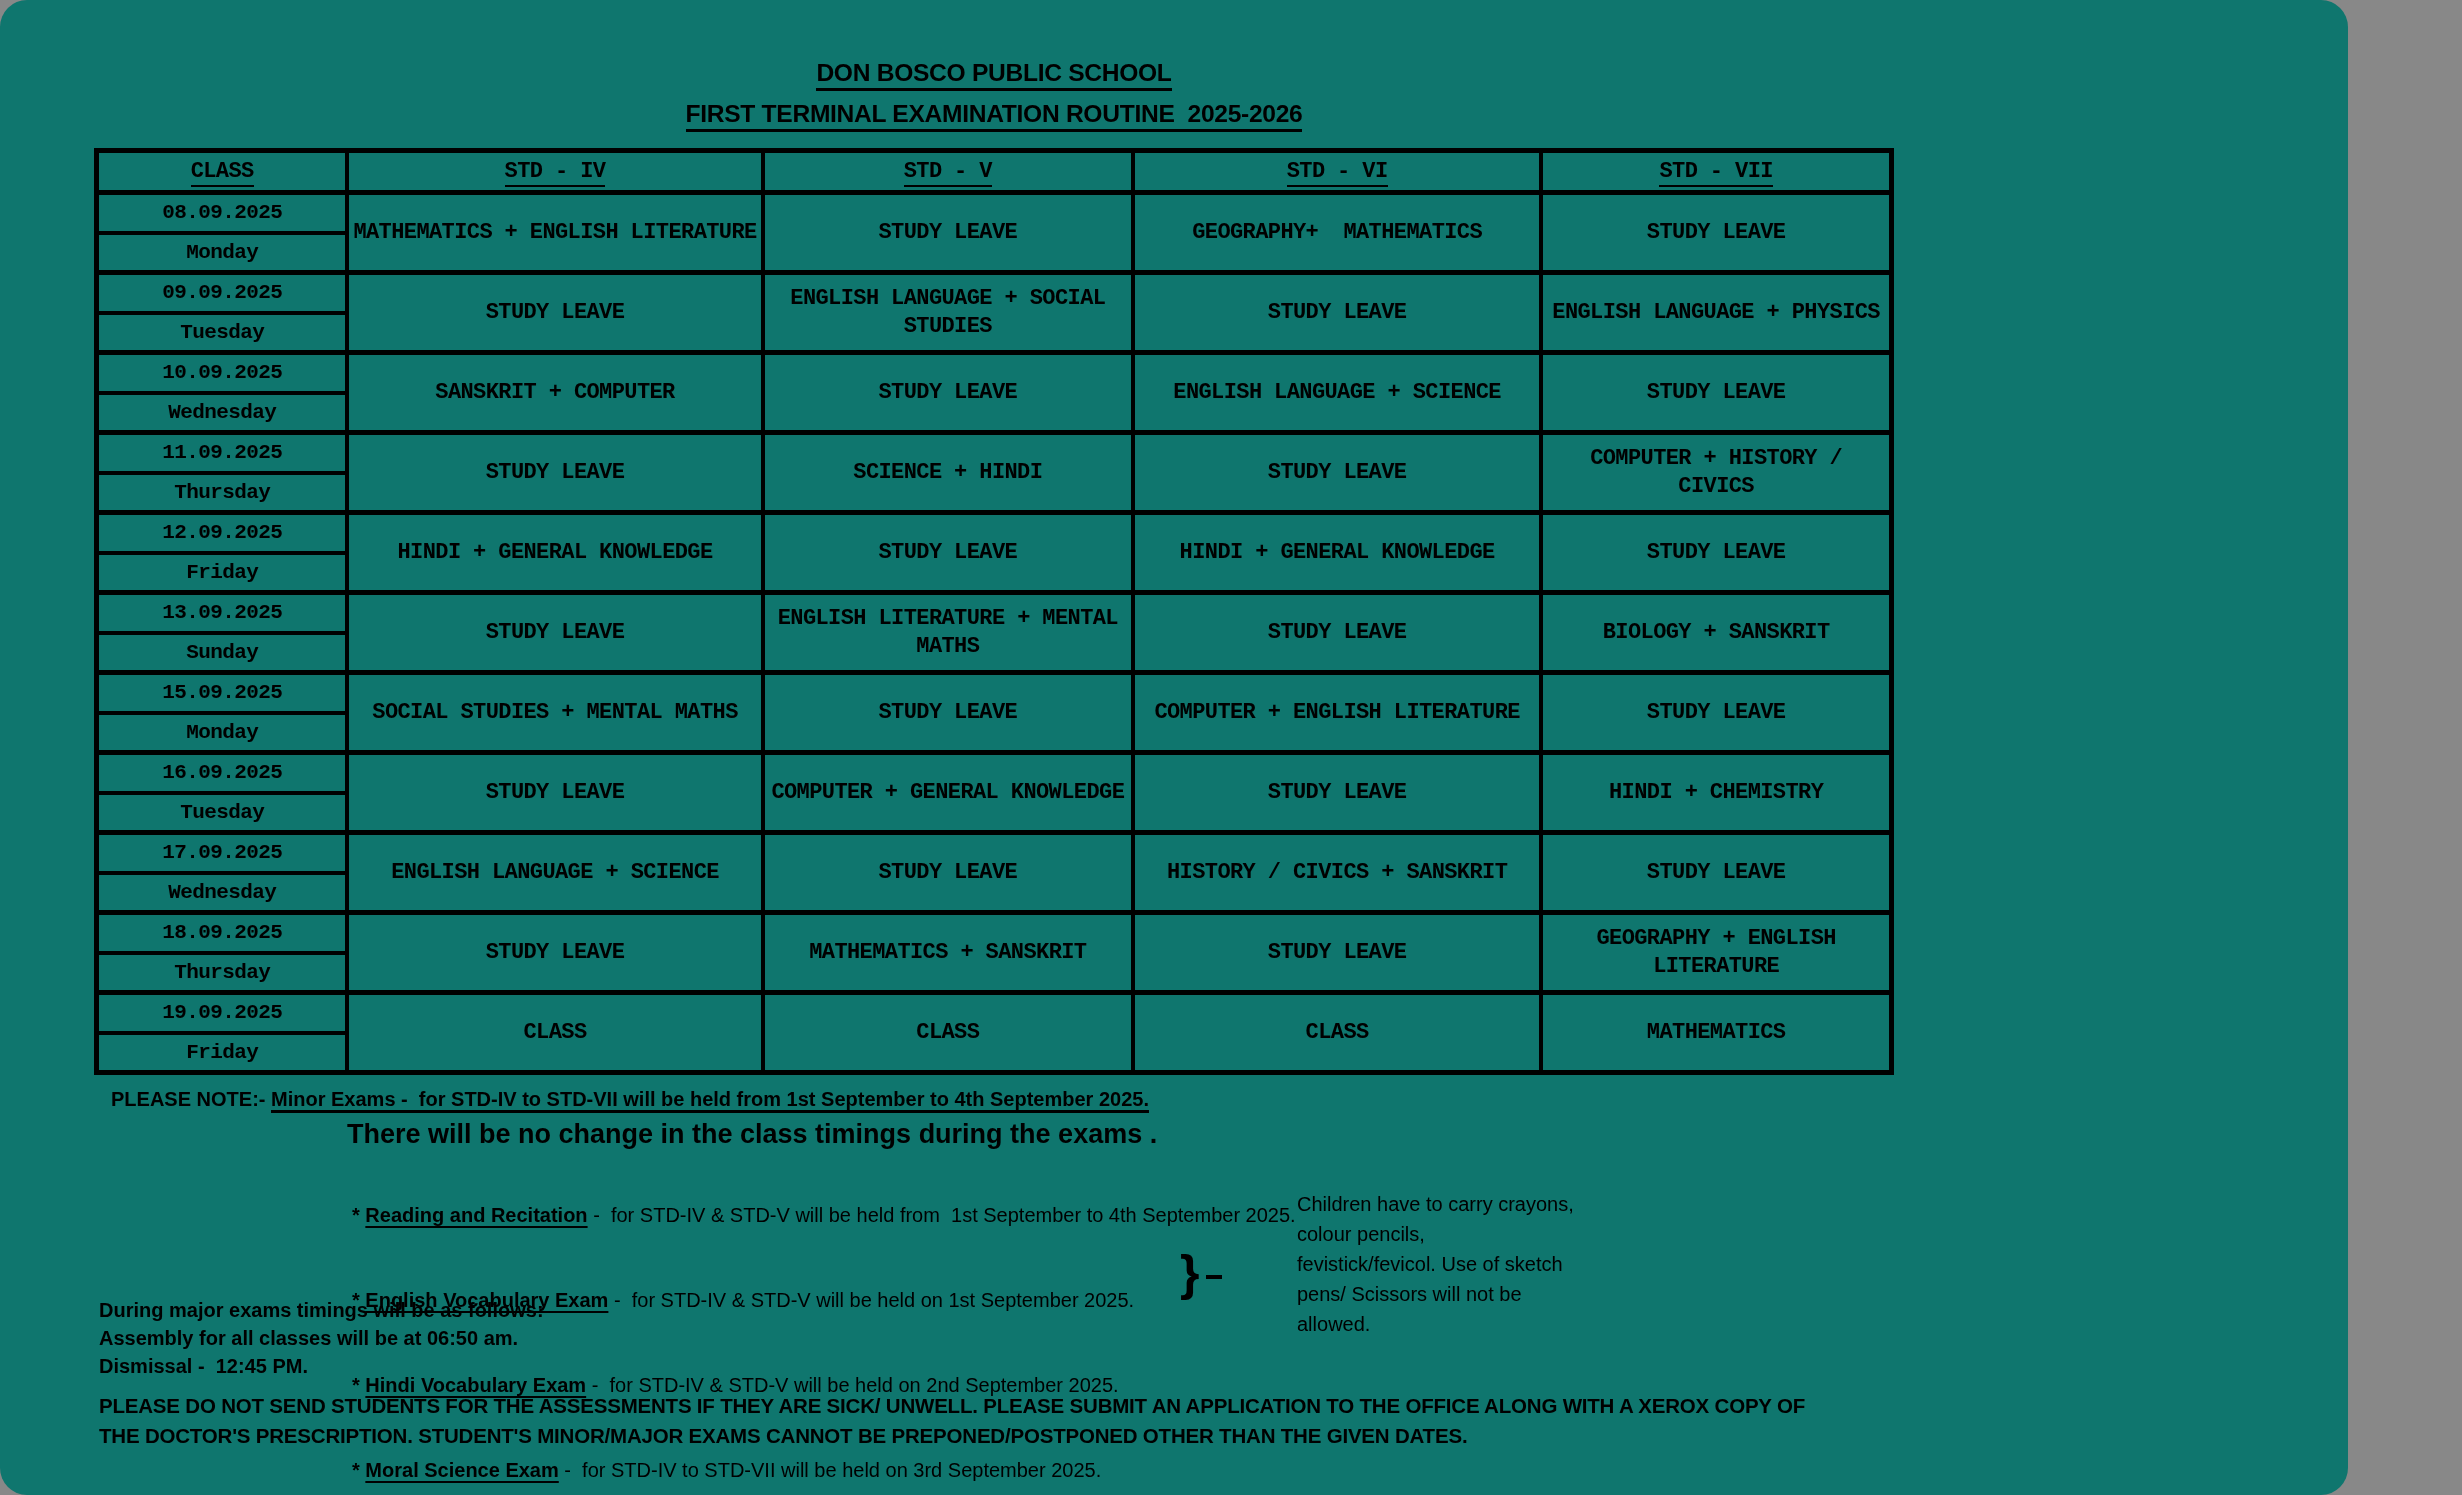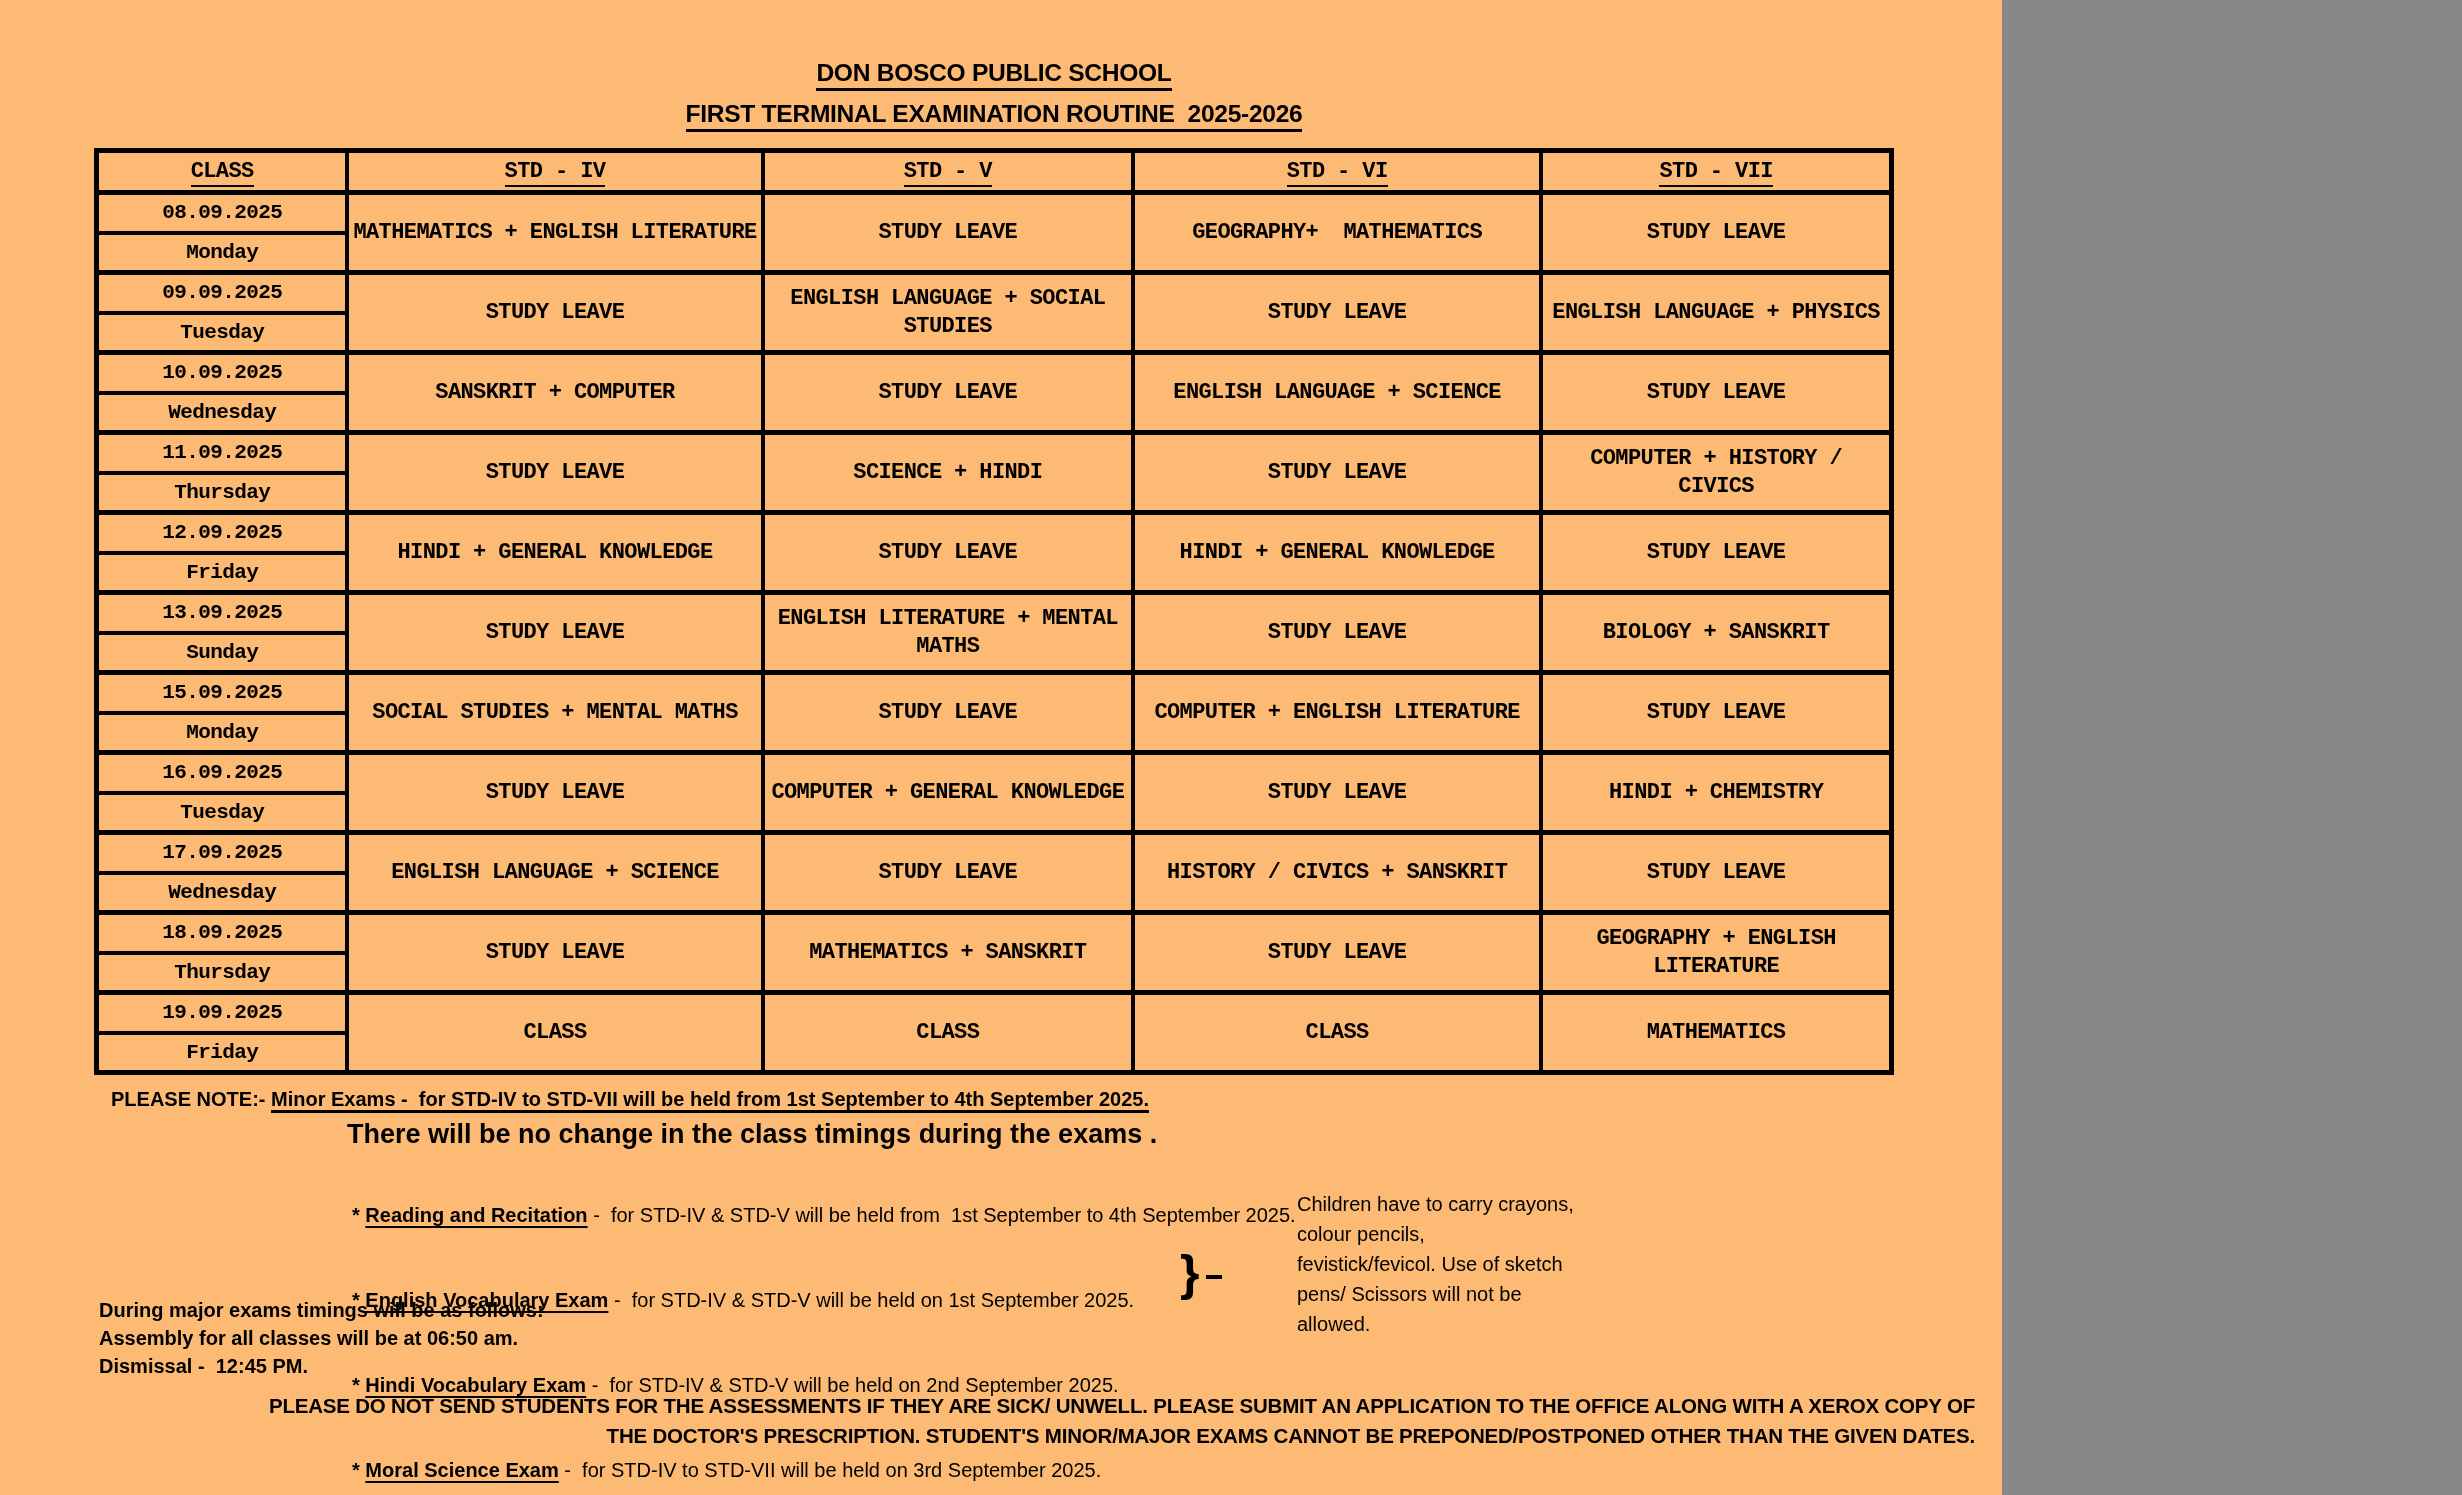--- a/index.html
+++ b/index.html
@@ -1,24 +1,25 @@
 <!DOCTYPE html>
 <html style="font-size:9.4px"><head>
 <meta charset="utf-8">
 <style>
   * { margin: 0; padding: 0; box-sizing: border-box; }
   html, body { background: #888; }
   .page {
     position: relative;
-    width: 2002px;
+    width: 2348px;
     height: 1495px;
-    background: #fdba74;
+    background: #0f766e;
     color: #000000;
     font-family: "Liberation Sans", sans-serif;
     overflow: hidden;
+    border-radius: 27px;
   }
 
   
   .title-block {
     position: absolute;
     left: 94px; top: 52px;
     width: 1800px;
     text-align: center;
     line-height: 41px;
   }
@@ -119,21 +120,20 @@
     line-height: 28px;
   }
 
   .footer-note {
     left: 99px; top: 1391px;
     width: 1876px;
     font-size: 20.5px;
     font-weight: bold;
     line-height: 30px;
     letter-spacing: -0.2px;
-    text-align: right;
   }
 </style>
 </head>
 <body>
 
 <div class="page">
 
   <div class="title-block">
     <div class="title-line"><span>DON BOSCO PUBLIC SCHOOL</span></div>
     <div class="title-line"><span>FIRST TERMINAL EXAMINATION ROUTINE  2025-2026</span></div>

